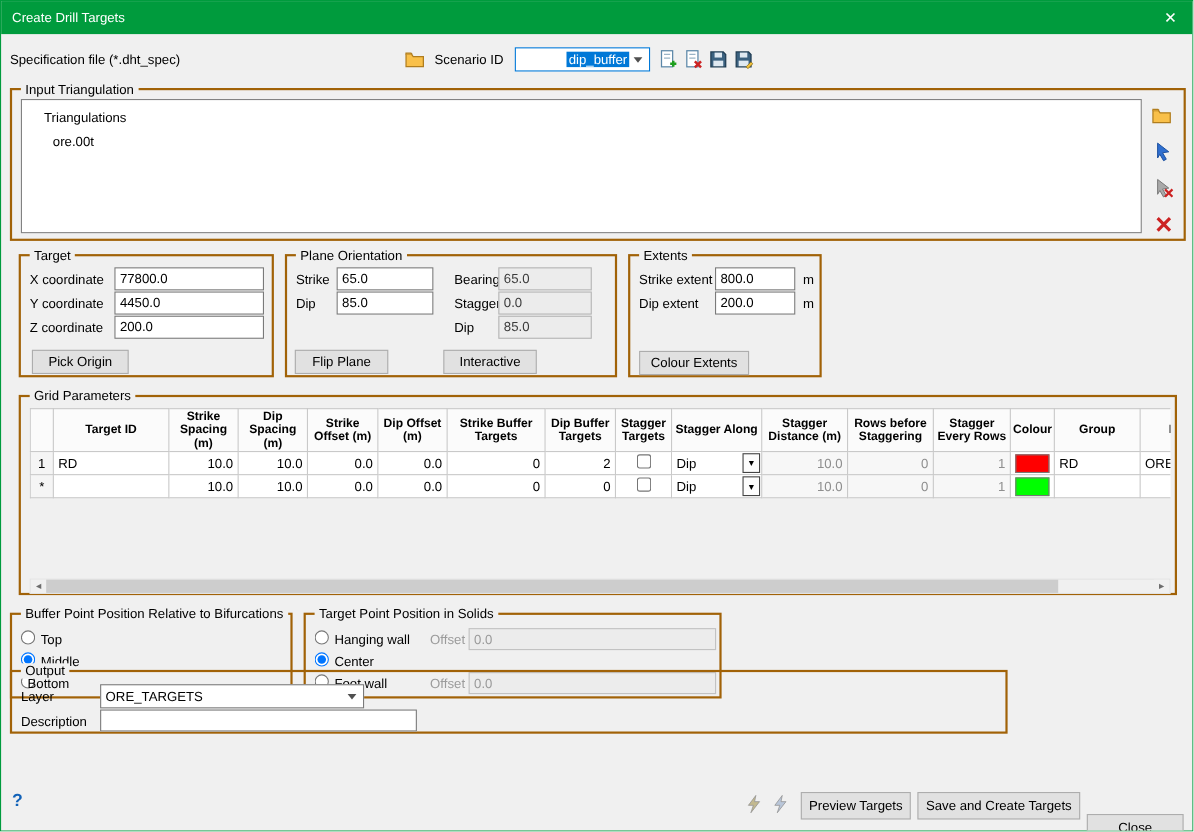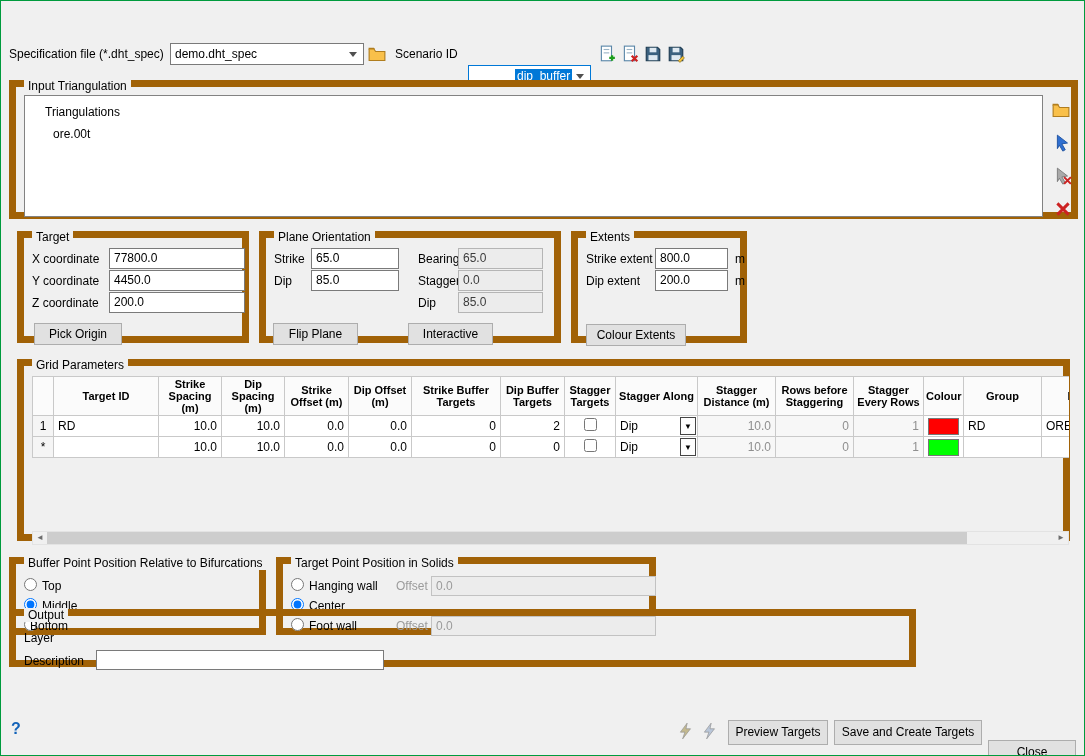--- a/index.html
+++ b/index.html
@@ -15,21 +15,21 @@
   .tb { background:#fff; border:1px solid #7a7a7a; height:21px; line-height:19px; padding:0 4px; overflow:hidden; white-space:nowrap; }
   .tb-ro { background:#ececec; border:1px solid #b5b5b5; color:#3c3c3c; height:21px; line-height:19px; padding:0 4px; overflow:hidden; }
   .tb-dis { background:#ececec; border:1px solid #c2c2c2; color:#9b9b9b; height:20px; line-height:18px; padding:0 4px; overflow:hidden; }
   .btn { background:#e1e1e1; border:1px solid #adadad; height:22px; line-height:20px; text-align:center; cursor:default; }
   .btn.big { height:25px; line-height:23px; }
   .combo { background:#fff; border:1px solid #7a7a7a; height:22px; line-height:20px; padding:0 20px 0 4px; position:relative; white-space:nowrap; overflow:hidden; }
   .combo.focus { border-color:#0078d7;padding-left:46px; }
   .combo .val.sel { background:#0078d7; color:#fff; padding:0 2px; }
   .chev { position:absolute; right:6px; top:50%; margin-top:-2px; width:0; height:0;
           border-left:4px solid transparent; border-right:4px solid transparent; border-top:5px solid #505050; }
-  .grp { position:absolute; border:7px solid #a16207; }
+  .grp { position:absolute; border:2px solid #a16207; }
   .grp-t { position:absolute; top:-8px; left:8px; background:#f0f0f0; padding:0 4px; line-height:14px; white-space:nowrap; }
   .listbox { position:absolute; background:#fff; border:1px solid #828282; }
   .tree-item { position:absolute; line-height:14px; white-space:nowrap; }
   .icon16 { width:18px; height:18px; display:inline-block; }
   
   .tbl-clip { position:absolute; overflow:hidden; }
   table.grid { border-collapse:collapse; table-layout:fixed; width:1069px; background:#fff; }
   table.grid th, table.grid td { border:1px solid #c9c9c9; overflow:hidden; white-space:nowrap; }
   table.grid thead th { background:#fbfbfb; font-weight:bold; font-size:11px; line-height:12px; height:37px; padding:1px 2px; text-align:center; vertical-align:middle; white-space:normal; }
   table.grid tbody td, table.grid tbody th { height:21px; font-size:12px; padding:0 4px; background:#fff; font-weight:normal; }
@@ -47,26 +47,26 @@
   .sb-arrow.l { left:0; } .sb-arrow.r { right:0; }
   .sb-thumb { position:absolute; left:14px; top:0; width:920px; height:12px; background:#cdcdcd; }
   input[type=radio], input[type=checkbox] { margin:0; width:13px; height:13px; }
   .help { color:#1262b8; font-weight:bold; font-size:16px; }
 </style>
 </head>
 <body>
 
 <div class="dialog">
 
+  <div class="titlebar" style="background: rgb(0, 155, 61);">
+    <span class="title">Create Drill Targets</span>
+    <span class="close">✕</span>
+  </div>
 
   <span class="abs lbl" style="left:8px; top:46px;">Specification file (*.dht_spec)</span>
-  <div class="abs combo" style="left:169px; top:42px; width:194px;">
-    <span class="val">demo.dht_spec</span>
-    <span class="chev"></span>
-  </div>
   <span class="abs icon16" style="left:367px; top:44px;">
     <svg width="18" height="18" viewBox="0 0 16 16">
         <path d="M1 4h4.5l1.3 1.8H15v8H1z" fill="#f9c04a" stroke="#b07d1e"></path>
         <path d="M1 4V3h4l1 1" fill="#f9c04a" stroke="#b07d1e"></path>
       </svg>
   </span>
   <span class="abs lbl" style="left:394px; top:46px;">Scenario ID</span>
   <div class="abs combo focus" style="left:467px; top:42px; width:123px;">
     <span class="val sel">dip_buffer</span>
     <span class="chev"></span>
@@ -284,20 +284,24 @@
     <span class="abs lbl" style="left:26px; top:35px;">Center</span>
     <input type="radio" name="target-pos" class="abs" style="left: 8px; top: 54px;">
     <span class="abs lbl" style="left:26px; top:55px;">Foot wall</span>
     <span class="abs lbl dim" style="left:113px; top:55px;">Offset</span>
     <div class="abs tb-dis" style="left:148px; top:52px; width:225px;">0.0</div>
   </div>
 
   <div class="grp" style="left:8px; top:608px; width:907px; height:58px;">
     <span class="grp-t">Output</span>
     <span class="abs lbl" style="left:8px; top:15px;">Layer</span>
+    <div class="abs combo" style="left:80px; top:11px; width:240px;">
+      <span class="val">ORE_TARGETS</span>
+      <span class="chev"></span>
+    </div>
     <span class="abs lbl" style="left:8px; top:38px;">Description</span>
     <div class="abs tb" style="left:80px; top:34px; width:288px; height:20px;"></div>
   </div>
 
   <span class="abs help" style="left:10px; top:719px;">?</span>
   <span class="abs icon16" style="left:676px; top:721px;">
     <svg width="18" height="18" viewBox="0 0 16 16">
         <path d="M9 1L3 9h4l-2 6 7-9H8z" fill="#c3b98f" stroke="#8f8f8f" stroke-width="0.6"></path>
       </svg>
   </span>

